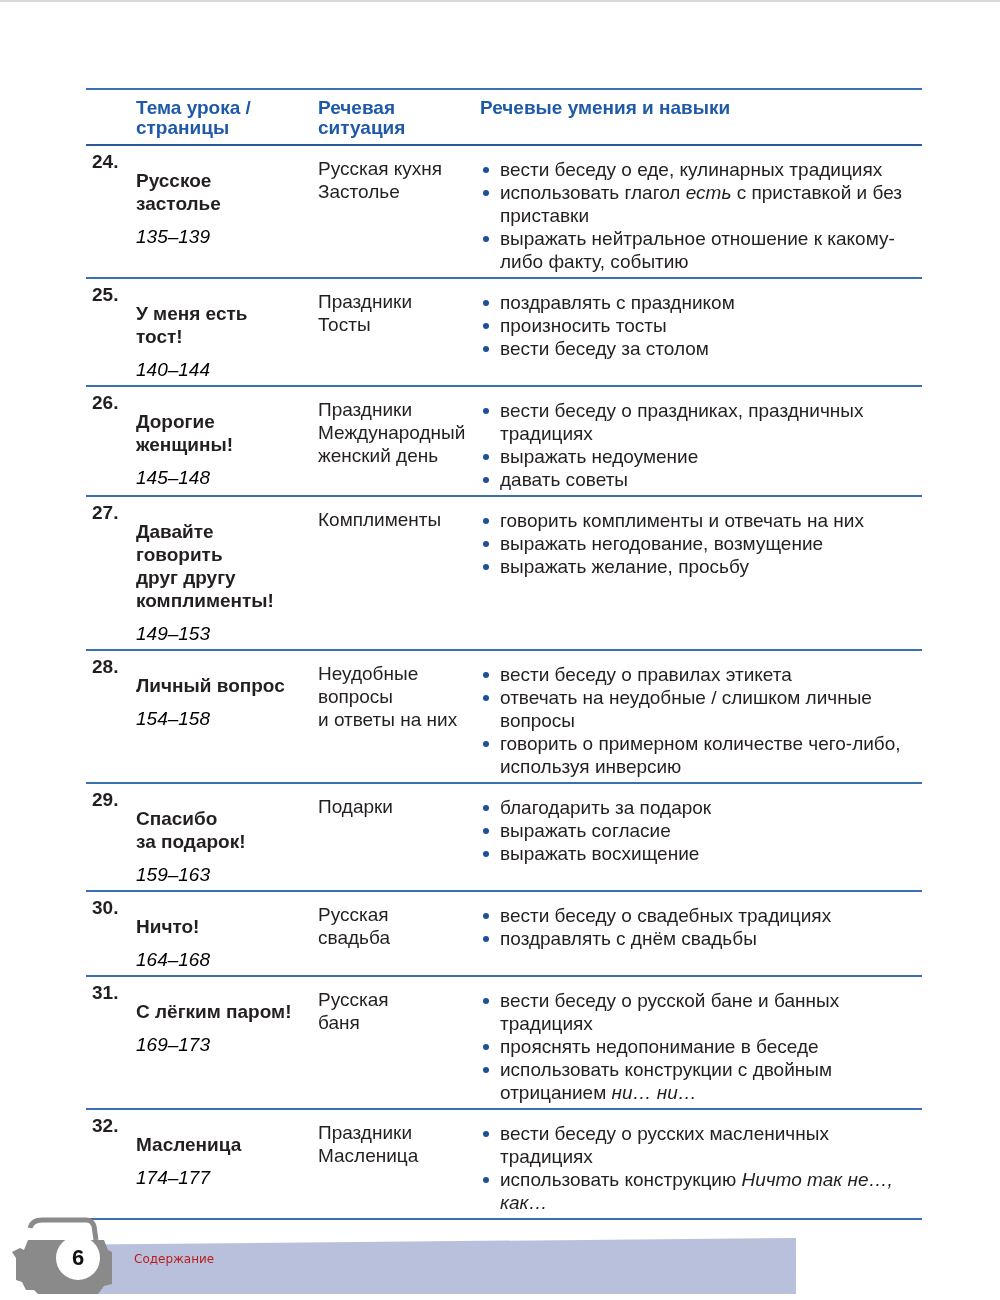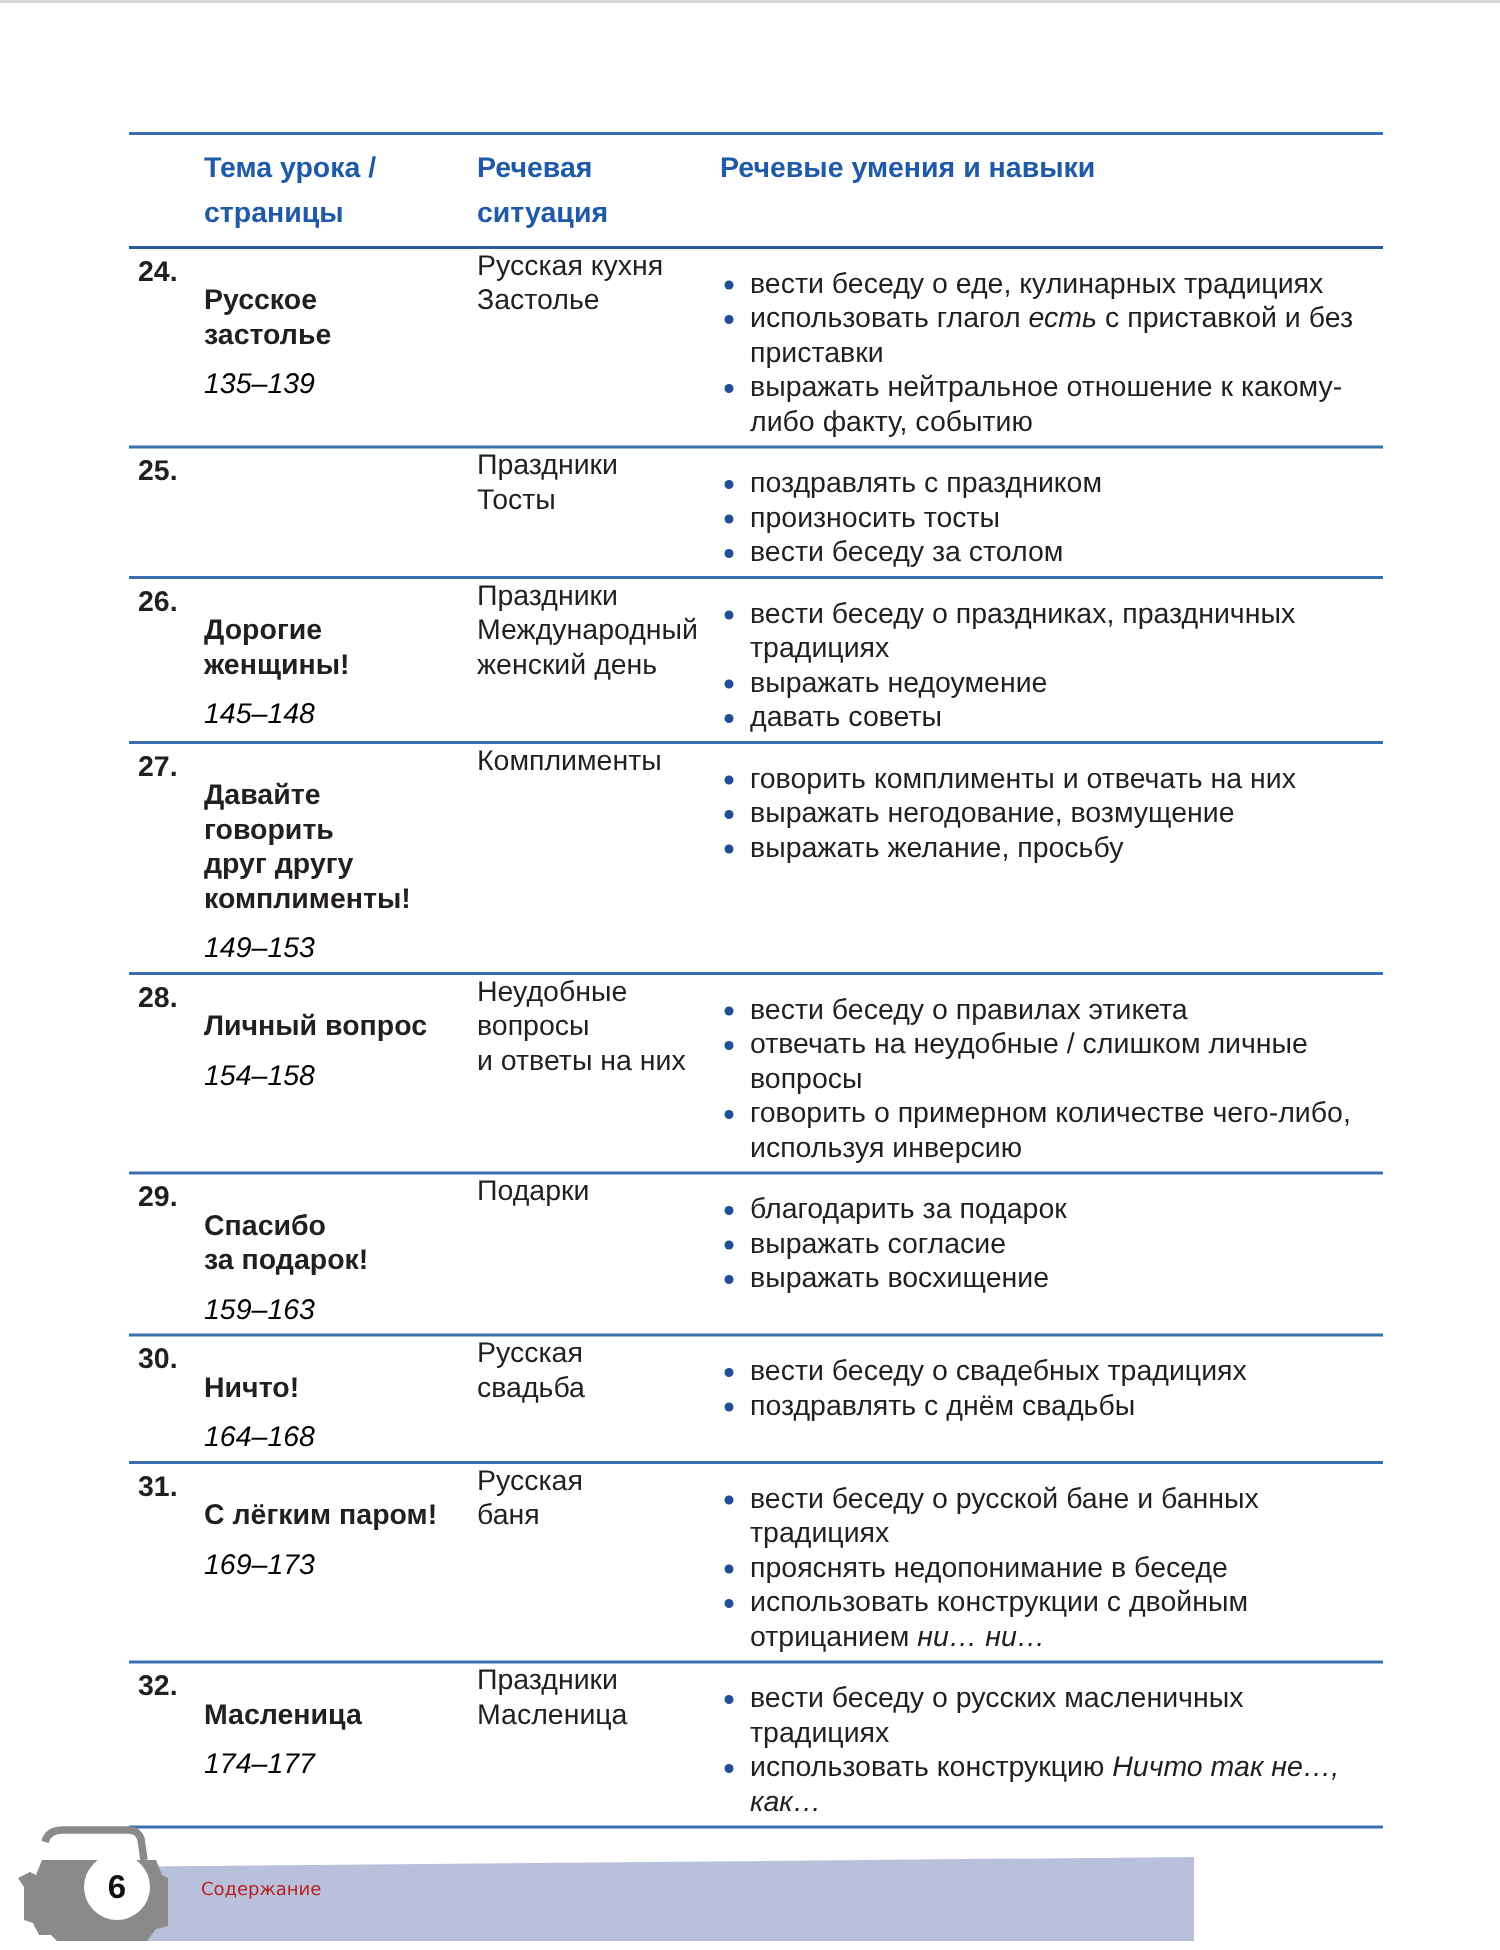--- a/index.html
+++ b/index.html
@@ -16,30 +16,30 @@
   }
   .row {
     display: flex; border-bottom: 2px solid #3a6fb0;
     box-sizing: border-box;
   }
   .row.header { border-bottom: 2px solid #2b5a9a; }
   .col-topic { width: 232px; flex: none; box-sizing: border-box; }
   .col-sit { width: 162px; flex: none; box-sizing: border-box; }
   .col-skills { flex: 1; box-sizing: border-box; }
   .header .cell {
-    color: #1f5aa8; font-weight: bold; font-size: 19px; line-height: 30px;
+    color: #1f5aa8; font-weight: bold; font-size: 19px; line-height: 20px;
     padding: 8px 0 6px 0;
   }
   .header .col-topic { padding-left: 50px; }
   .topic-wrap { display: flex; padding: 4px 0 4px 6px; }
   .num { width: 44px; flex: none; font-weight: bold; font-size: 19px; line-height: 23px; }
   .topic-body { flex: 1; margin-top: 19px; }
   .title { font-weight: bold; font-size: 19px; line-height: 23px; white-space: pre-line; }
   .pages { color: #000000; font-style: italic; font-size: 19px; line-height: 23px; margin-top: 10px; }
-  .sit { font-size: 19px; line-height: 23px; padding: 0 0; white-space: pre-line; }
+  .sit { font-size: 19px; line-height: 23px; padding: 11px 0; white-space: pre-line; }
   .skills { list-style: none; margin: 0; padding: 12px 0 4px 0; }
   .skills li { position: relative; padding-left: 20px; font-size: 19px; line-height: 23px; }
   .skills li .bullet {
     position: absolute; left: 3px; top: 9px; width: 6px; height: 6px; border-radius: 50%;
     background: #1f4f96;
   }
   .skills li em { font-style: italic; }
   .footer-band {
     position: absolute; left: 62px; top: 1238px; width: 734px; height: 56px;
     background: #b9c0dc;
@@ -86,20 +86,25 @@
             <li><span class="bullet"></span><span>вести беседу о еде, кулинарных традициях</span></li>
             <li><span class="bullet"></span><span>использовать глагол </span><em>есть</em><span> с приставкой и без приставки</span></li>
             <li><span class="bullet"></span><span>выражать нейтральное отношение к какому-либо факту, событию</span></li>
           </ul>
         </div>
       </div>
       <div class="row">
         <div class="col-topic">
           <div class="topic-wrap">
             <div class="num">25.</div>
+            <div class="topic-body">
+              <div class="title">У меня есть
+тост!</div>
+              <div class="pages">140–144</div>
+            </div>
           </div>
         </div>
         <div class="col-sit sit">Праздники
 Тосты</div>
         <div class="col-skills">
           <ul class="skills">
             <li><span class="bullet"></span><span>поздравлять с праздником</span></li>
             <li><span class="bullet"></span><span>произносить тосты</span></li>
             <li><span class="bullet"></span><span>вести беседу за столом</span></li>
           </ul>

